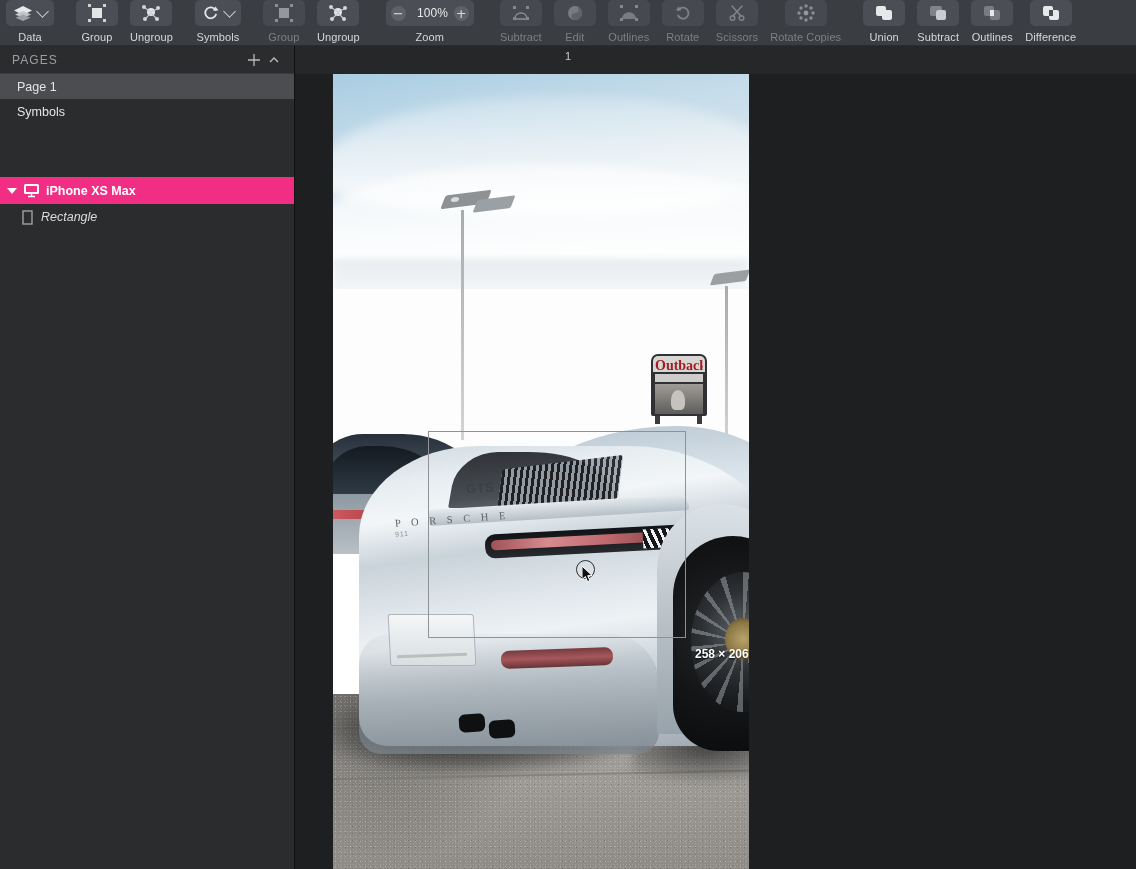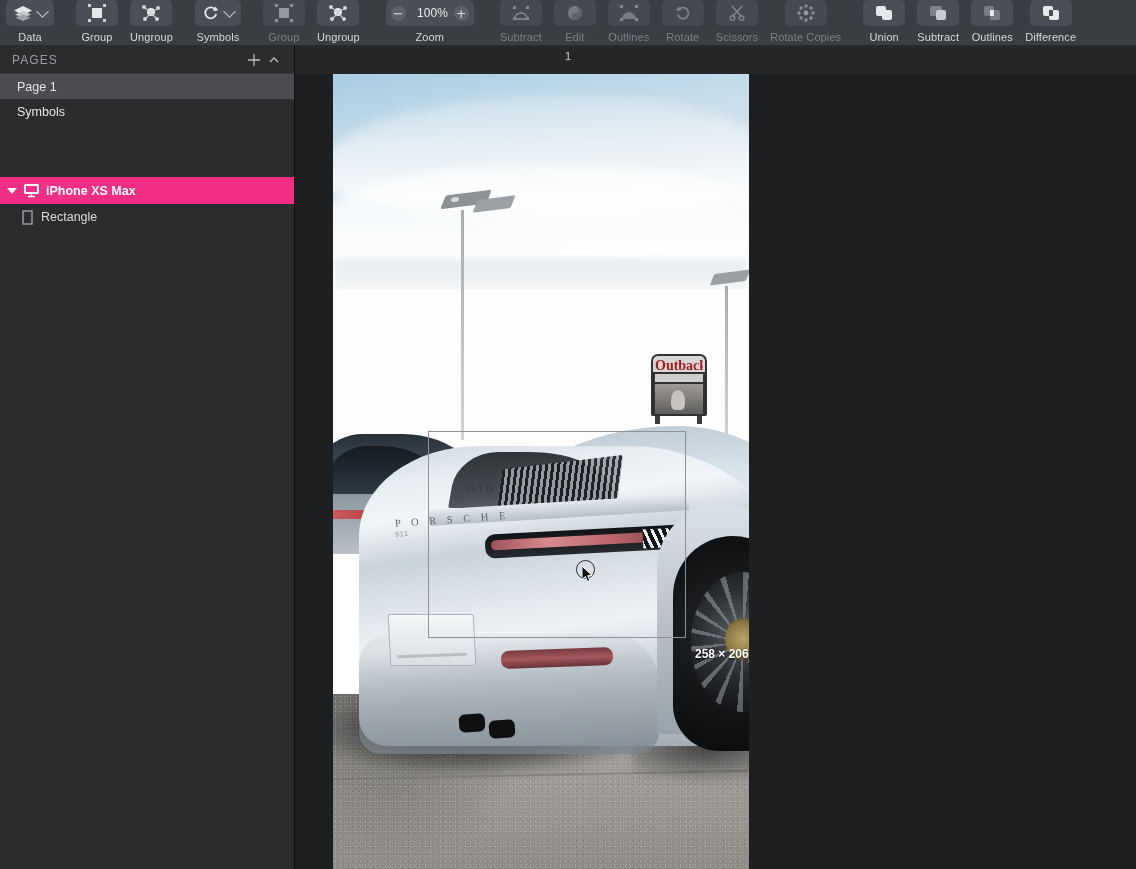--- a/index.html
+++ b/index.html
@@ -112,21 +112,21 @@
     margin-left: 3px;
   }
   .artboard-name {
     font-size: 12.5px; color: #fff; font-weight: bold;
   }
   .layer-row {
     height: 26px; display: flex; align-items: center;
     padding-left: 22px; gap: 8px;
     background: #2b2c2e;
   }
-  .layer-name { font-size: 12.5px; color: #d9dbdd; }
+  .layer-name { font-size: 12.5px; color: #d9dbdd; font-style: italic; }
 
   
   #canvas {
     position: absolute; left: 295px; top: 74px;
     width: 841px; height: 795px;
     background: #1e1f21;
     overflow: hidden;
   }
   #artboard {
     position: absolute; left: 38px; top: 0px;

